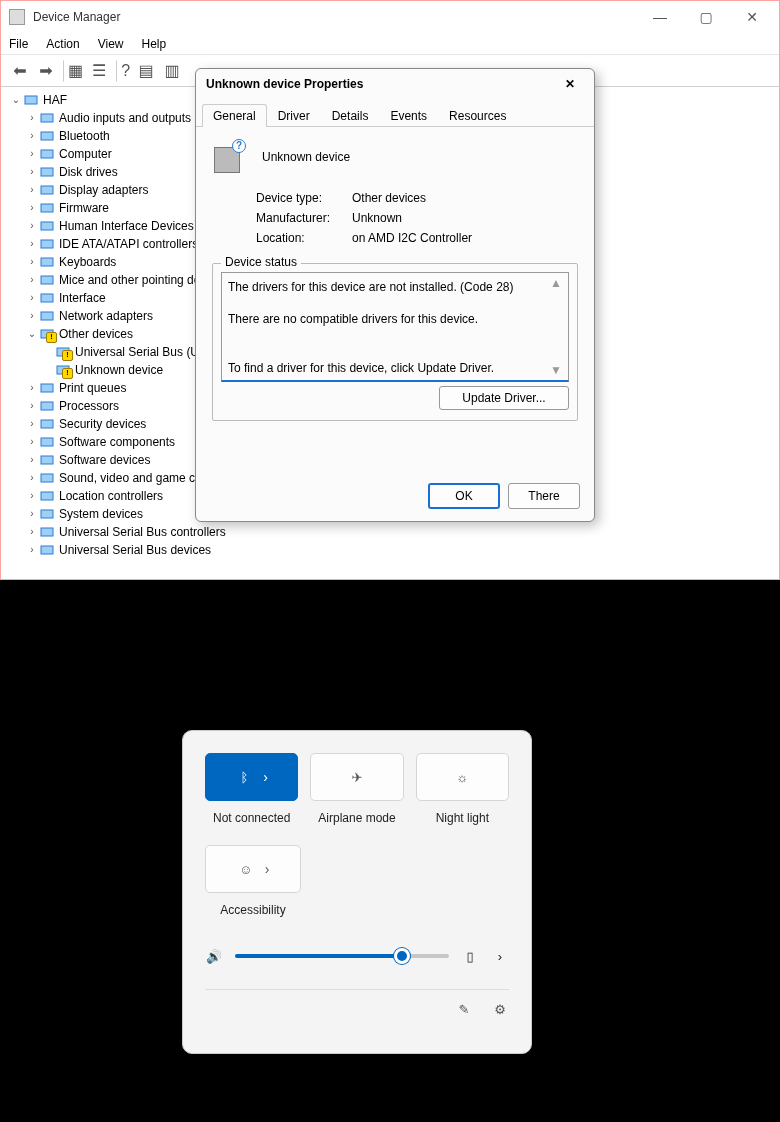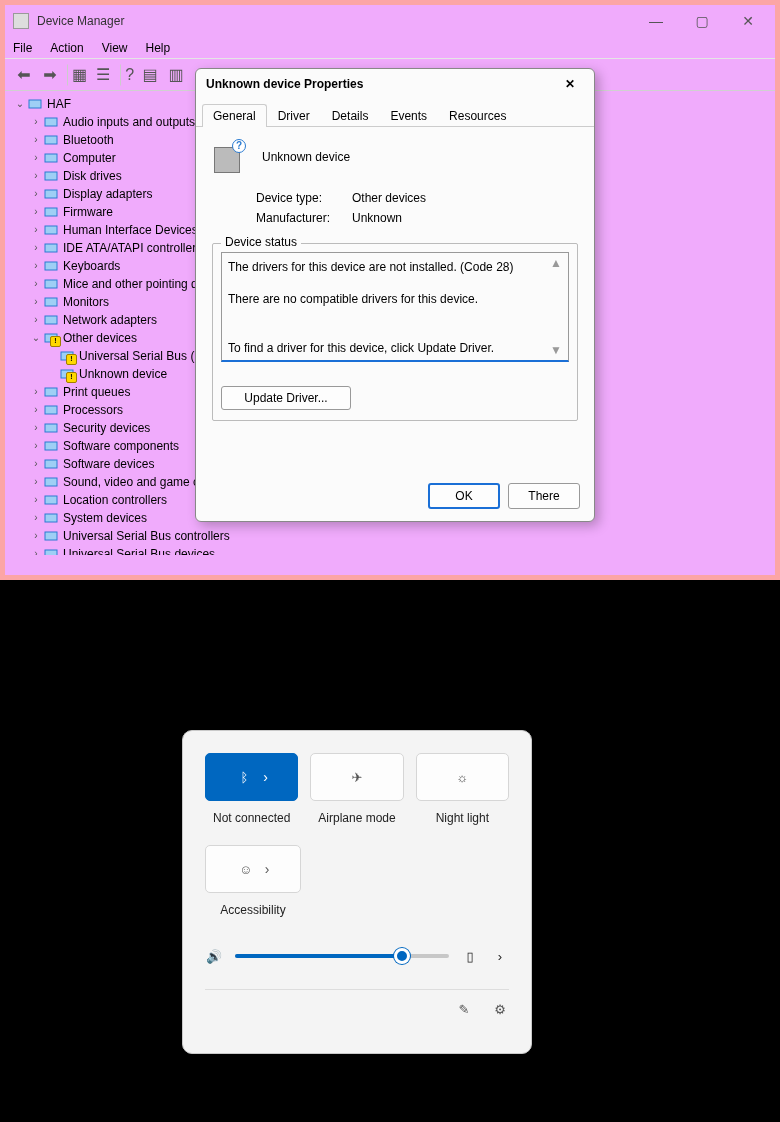--- a/index.html
+++ b/index.html
@@ -1,19 +1,19 @@
 <!DOCTYPE html>
 <html><head>
 <meta charset="utf-8">
 <style>
   * { box-sizing: border-box; font-family: "Segoe UI", sans-serif; }
   body { margin: 0; width: 780px; height: 1122px; background: #000; position: relative; }
 
   
-  .dm-window { position: absolute; top: 0; left: 0; width: 780px; height: 580px; background: #f0abfc; border: 5px solid #fca5a5; }
+  .dm-window { position: absolute; top: 0; left: 0; width: 780px; height: 580px; background: #ffffff; border: 1px solid #fca5a5; }
   .dm-title { height: 32px; display: flex; align-items: center; padding: 0 4px; font-size: 12px; color: #333; }
   .dm-title .icon { width: 16px; height: 16px; background: #ddd; margin: 0 8px 0 4px; border: 1px solid #999; }
   .dm-title .spacer { flex: 1; }
   .dm-ctrl { width: 46px; height: 30px; display: flex; align-items: center; justify-content: center; color: #555; font-size: 14px; }
 
   .dm-menu { height: 22px; display: flex; align-items: center; font-size: 12px; padding: 0 8px; gap: 18px; border-bottom: 1px solid #e5e5e5; }
   .dm-tool { height: 32px; display: flex; align-items: center; padding: 0 8px; gap: 4px; border-bottom: 1px solid #d0d0d0; }
   .tbtn { width: 22px; height: 22px; border: 1px solid transparent; display: flex; align-items: center; justify-content: center; color: #555; }
   .tbtn.sep { border-left: 1px solid #ccc; margin-left: 2px; padding-left: 4px; width: auto; }
 
@@ -40,21 +40,21 @@
   .big-icon .q { position: absolute; top: -2px; right: -2px; width: 14px; height: 14px; background: #fff; border: 1px solid #2a7bd1; border-radius: 50%; color: #2a7bd1; font-size: 10px; font-weight: bold; text-align: center; line-height: 12px; }
   .kv { display: flex; margin: 6px 0 6px 44px; }
   .kv .k { width: 96px; }
   .group { border: 1px solid #bbb; border-radius: 2px; margin-top: 18px; padding: 8px 8px 10px; position: relative; }
   .group-label { position: absolute; top: -9px; left: 8px; background: #fbfbfb; padding: 0 4px; font-size: 12px; }
   .status-box { border: 1px solid #999; height: 110px; padding: 6px 22px 6px 6px; font-size: 12px; line-height: 1.35; position: relative; border-bottom: 2px solid #1a6fd6; }
   .status-box .sbar { position: absolute; right: 2px; top: 2px; bottom: 2px; width: 16px; display: flex; flex-direction: column; justify-content: space-between; color: #999; }
   .btn { background: #fdfdfd; border: 1px solid #999; border-radius: 3px; padding: 4px 18px; font-size: 12px; min-width: 72px; text-align: center; }
   .btn.primary { border: 2px solid #1a6fd6; }
   .props-footer { position: absolute; bottom: 12px; right: 14px; display: flex; gap: 8px; }
-  .upd-row { display: flex; margin-top: 24px; }
+  .upd-row { display: flex; justify-content: flex-end; margin-top: 4px; }
 
   
   .qs { position: absolute; top: 730px; left: 182px; width: 350px; height: 324px; background: #f4f4f4; border: 1px solid #c9c9c9; border-radius: 10px; box-shadow: 0 8px 24px rgba(0,0,0,.35); padding: 22px 22px 12px; font-size: 13px; color: #222; }
   .qs-row { display: flex; gap: 12px; }
   .tile { width: 96px; height: 48px; background: #fdfdfd; border: 1px solid #d6d6d6; border-radius: 5px; display: flex; align-items: center; justify-content: center; gap: 10px; color: #555; }
   .tile.on { background: #0067c0; color: #fff; border-color: #0067c0; }
   .tile .chev { font-size: 14px; }
   .tlabel { width: 96px; text-align: center; font-size: 12px; margin-top: 10px; color: #222; }
   .vol { display: flex; align-items: center; gap: 12px; margin-top: 30px; }
   .track { flex: 1; height: 4px; background: #c7c7c7; border-radius: 2px; position: relative; }
@@ -190,21 +190,21 @@
         </span>
         <span>Mice and other pointing devices</span>
       </div>
       <div class="tn" style="padding-left: 16px;">
         <span class="tw">›</span>
         <span class="ti">
           <svg viewBox="0 0 14 14">
             <rect x="1" y="3" width="12" height="8" fill="#9ecff5" stroke="#2a7bd1"></rect>
           </svg>
         </span>
-        <span>Monitors</span>
+        <span>Interface</span>
       </div>
       <div class="tn" style="padding-left: 16px;">
         <span class="tw">›</span>
         <span class="ti">
           <svg viewBox="0 0 14 14">
             <rect x="1" y="3" width="12" height="8" fill="#9ecff5" stroke="#2a7bd1"></rect>
           </svg>
         </span>
         <span>Network adapters</span>
       </div>
@@ -349,20 +349,24 @@
       </div>
       <span>Unknown device</span>
     </div>
     <div class="kv">
         <span class="k">Device type:</span>
         <span>Other devices</span>
       </div>
     <div class="kv">
         <span class="k">Manufacturer:</span>
         <span>Unknown</span>
+      </div>
+    <div class="kv">
+        <span class="k">Location:</span>
+        <span>on AMD I2C Controller</span>
       </div>
 
     <div class="group">
       <span class="group-label">Device status</span>
       <div class="status-box" id="statusbox">
         <div class="sbar">
             <span>▲</span>
             <span>▼</span>
           </div>
       <div>The drivers for this device are not installed. (Code 28)</div>

